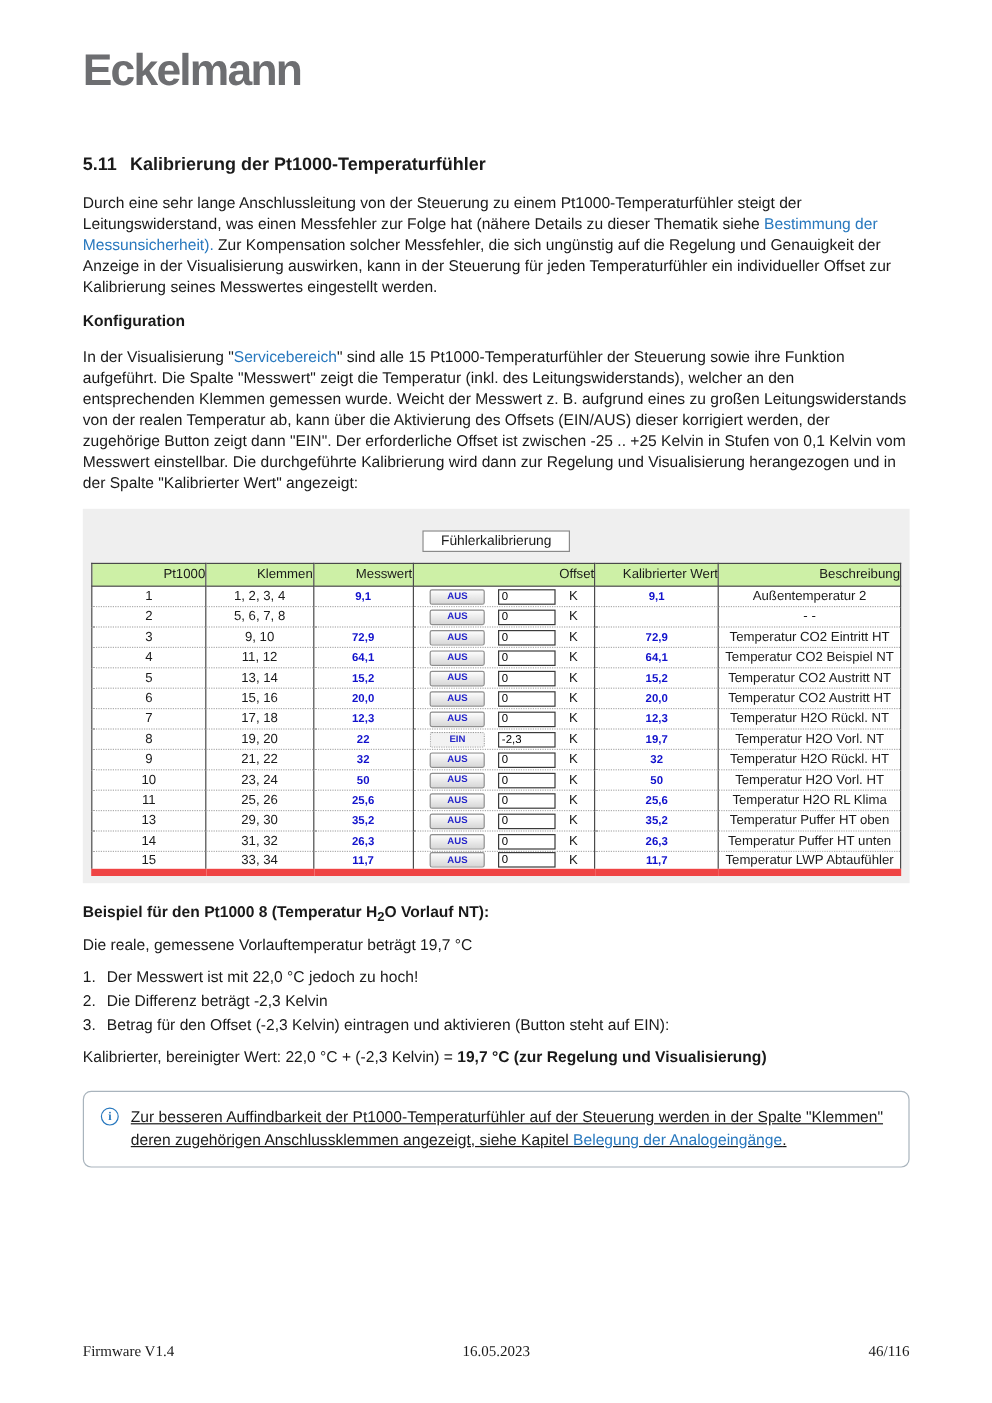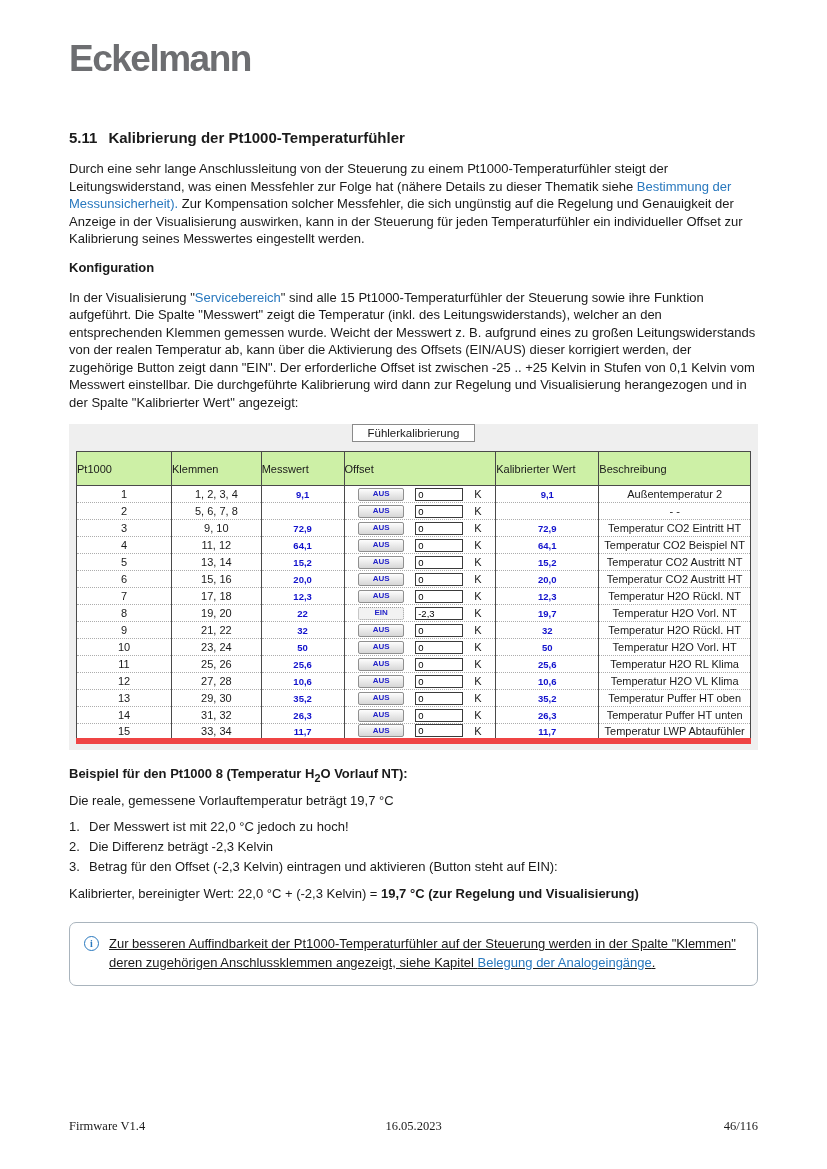--- a/index.html
+++ b/index.html
@@ -16,26 +16,26 @@
     font-family:"Liberation Sans", sans-serif;color:var(--ink);
   }
   .page{position:absolute;left:69px;top:0;width:689px;}
   .logo{margin-top:40px;font-size:37px;font-weight:bold;color:var(--logogray);letter-spacing:-1.5px;line-height:38px;}
   .section-heading{margin-top:51px;font-size:15px;font-weight:bold;}
   .section-heading .num{margin-right:11px;}
   p.body{margin-top:14px;font-size:13px;line-height:17.5px;}
   .link{color:var(--link);cursor:pointer;}
   .subhead{margin-top:12px;font-size:13px;font-weight:bold;}
   
-  .panel{margin-top:13px;background:#efefef;padding:0 7px 6px;width:689px;}
+  .panel{margin-top:13px;background:#efefef;padding:18px 7px 6px;width:689px;}
   .panel-title{margin:0 auto;width:fit-content;background:#fff;border:1px solid #8a8a8a;padding:2px 14px;font-size:11.5px;}
   table.cal{width:100%;border-collapse:collapse;table-layout:fixed;margin-top:9px;background:#fff;border:1px solid #4a4a4a;}
   table.cal th{
     background:var(--headgreen);border:1px solid #4a4a4a;font-size:11px;font-weight:normal;
-    height:34px;text-align:left;overflow:hidden;white-space:nowrap;
+    height:19px;text-align:right;overflow:hidden;white-space:nowrap;
   }
   table.cal td{
     border-left:1px solid #4a4a4a;border-right:1px solid #4a4a4a;border-bottom:1px dotted #adadad;
     height:17px;font-size:11px;text-align:center;overflow:hidden;white-space:nowrap;padding:0;
   }
   table.cal tr:last-child td{border-bottom:6px solid #ef4444;}
   td.c-desc{text-align:left;padding-left:8px;font-size:10.5px;}
   .val{color:var(--valblue);font-weight:bold;font-size:9.5px;}
   .offset-flex{display:flex;align-items:center;justify-content:center;gap:11px;}
   button.toggle{
@@ -260,34 +260,20 @@
               <div class="offset-flex">
                 <button class="toggle">AUS</button>
                 <input class="offset-input" value="0" style="">
                 <span class="unit">K</span>
               </div>
             </td>
             <td class="c-val"><span class="val">25,6</span></td>
             <td class="c-desc">Temperatur H2O RL Klima</td>
           </tr>
           <tr>
-            <td class="c-nr">12</td>
-            <td class="c-kl">27, 28</td>
-            <td class="c-val"><span class="val">10,6</span></td>
-            <td class="c-offset">
-              <div class="offset-flex">
-                <button class="toggle">AUS</button>
-                <input class="offset-input" value="0" style="">
-                <span class="unit">K</span>
-              </div>
-            </td>
-            <td class="c-val"><span class="val">10,6</span></td>
-            <td class="c-desc">Temperatur H2O VL Klima</td>
-          </tr>
-          <tr>
             <td class="c-nr">13</td>
             <td class="c-kl">29, 30</td>
             <td class="c-val"><span class="val">35,2</span></td>
             <td class="c-offset">
               <div class="offset-flex">
                 <button class="toggle">AUS</button>
                 <input class="offset-input" value="0" style="">
                 <span class="unit">K</span>
               </div>
             </td>

